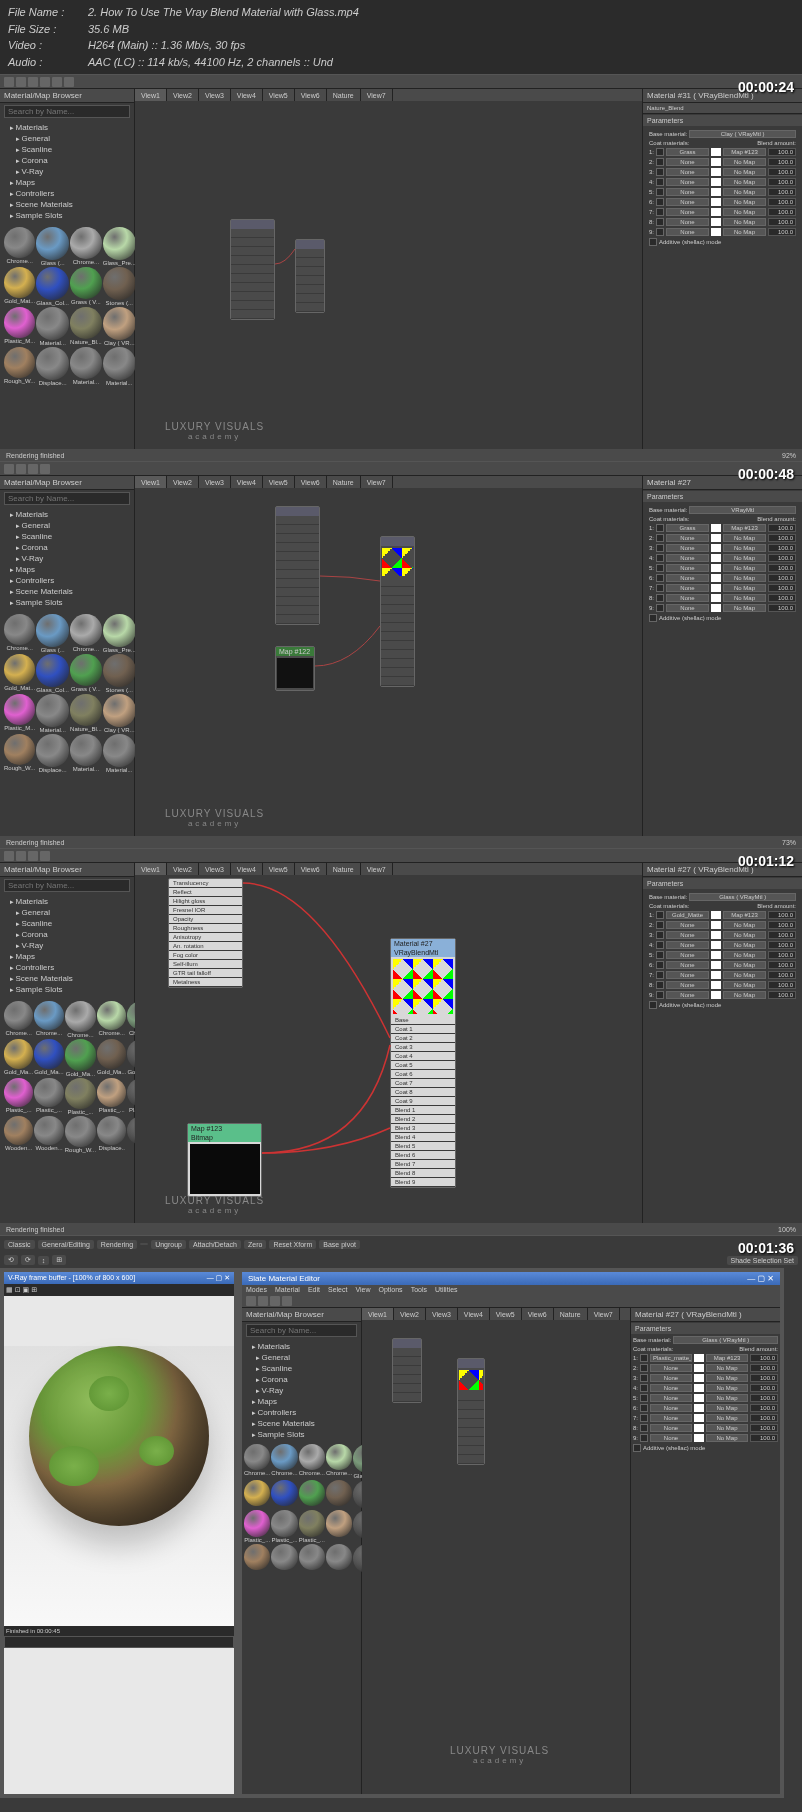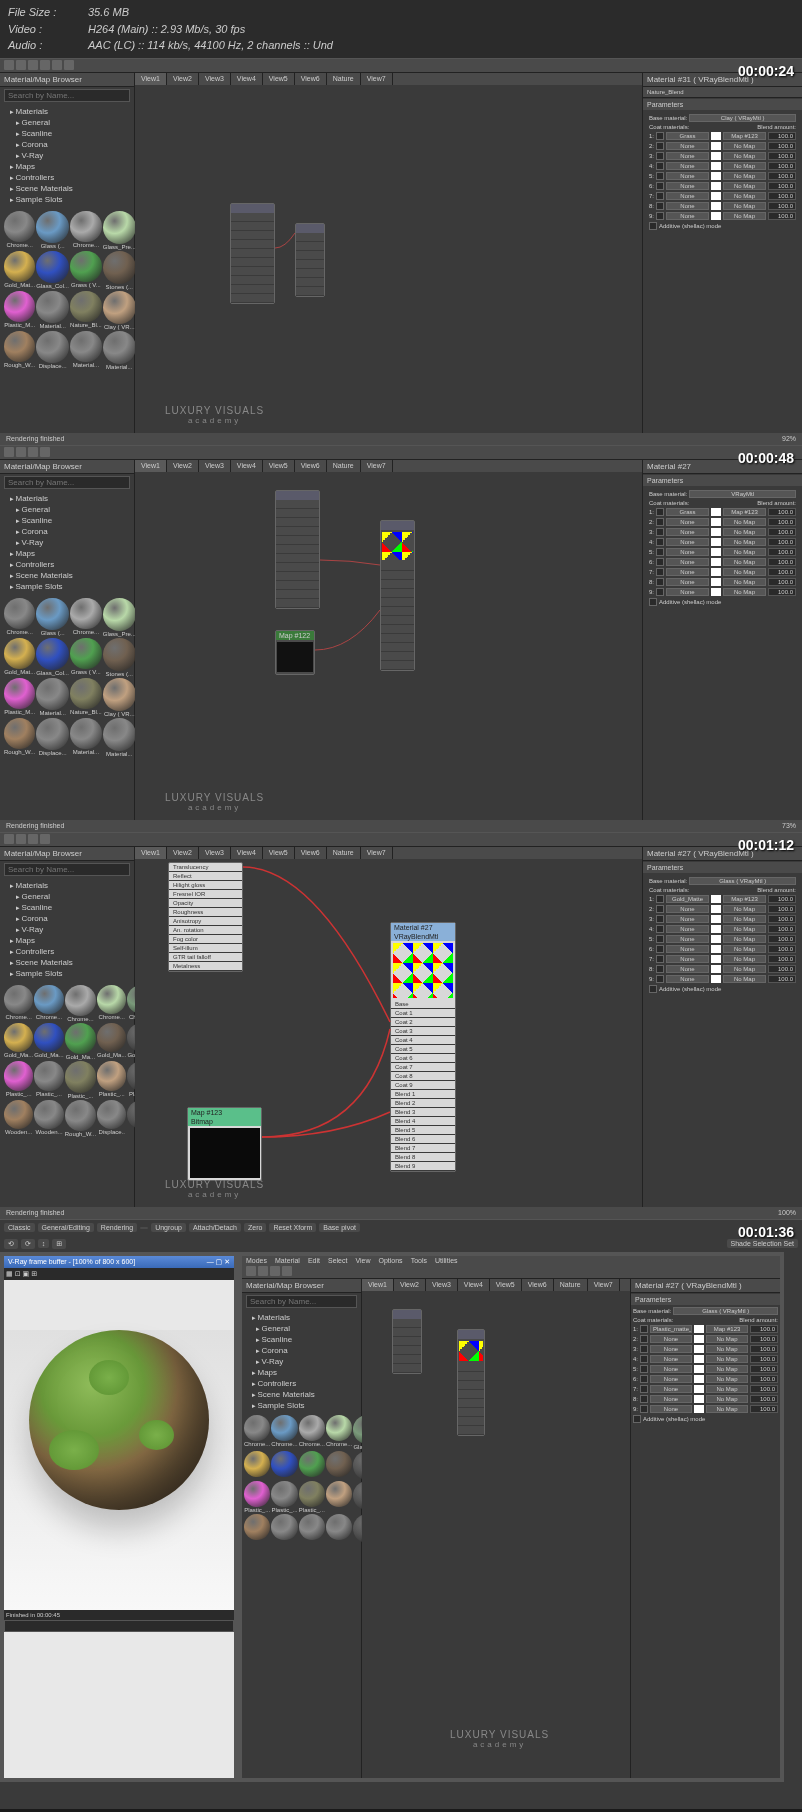--- a/index.html
+++ b/index.html
@@ -64,26 +64,30 @@
 .slate-titlebar { background: linear-gradient(#5a8ad8, #3a6ab8); color: #fff; padding: 2px 6px; font-size: 8px; display: flex; justify-content: space-between; }
 .slate-menu { background: #4a4a4a; padding: 1px 4px; font-size: 7px; display: flex; gap: 8px; }
 .slate-body { flex: 1; display: flex; }
 .kf-slider { background: #2a2a2a; height: 12px; border: 1px solid #555; }
 </style>
 </head>
 <body>
 
 <div class="file-info">
   <div>
+      <span class="label">File Name  :</span>
+      <span>2. How To Use The Vray Blend Material with Glass.mp4</span>
+    </div>
+  <div>
       <span class="label">File Size   :</span>
       <span>35.6 MB</span>
     </div>
   <div>
       <span class="label">Video       :</span>
-      <span>H264 (Main) :: 2.93 Mb/s, 30 fps</span>
+      <span>H264 (Main) :: 1.36 Mb/s, 30 fps</span>
     </div>
   <div>
       <span class="label">Audio       :</span>
       <span>AAC (LC) :: 114 kb/s, 44100 Hz, 2 channels :: Und</span>
     </div>
 </div>
 
 <div class="screenshot">
   <div class="timestamp">00:00:24</div>
   <div class="toolbar">
@@ -913,20 +917,24 @@
           <div class="moss-patch" style="width:50px;height:40px;top:100px;left:20px"></div>
           <div class="moss-patch" style="width:35px;height:30px;top:90px;left:110px"></div>
         </div>
       </div>
       <div class="vp-controls" style="background:#2a2a2a;font-size:6px">
         <span>Finished in 00:00:45</span>
       </div>
       <div class="kf-slider"></div>
     </div>
     <div class="slate-window">
+      <div class="slate-titlebar">
+        <span>Slate Material Editor</span>
+        <span>— ▢ ✕</span>
+      </div>
       <div class="slate-menu" id="slatemenu4">
           <span>Modes</span>
           <span>Material</span>
           <span>Edit</span>
           <span>Select</span>
           <span>View</span>
           <span>Options</span>
           <span>Tools</span>
           <span>Utilities</span>
         </div>

